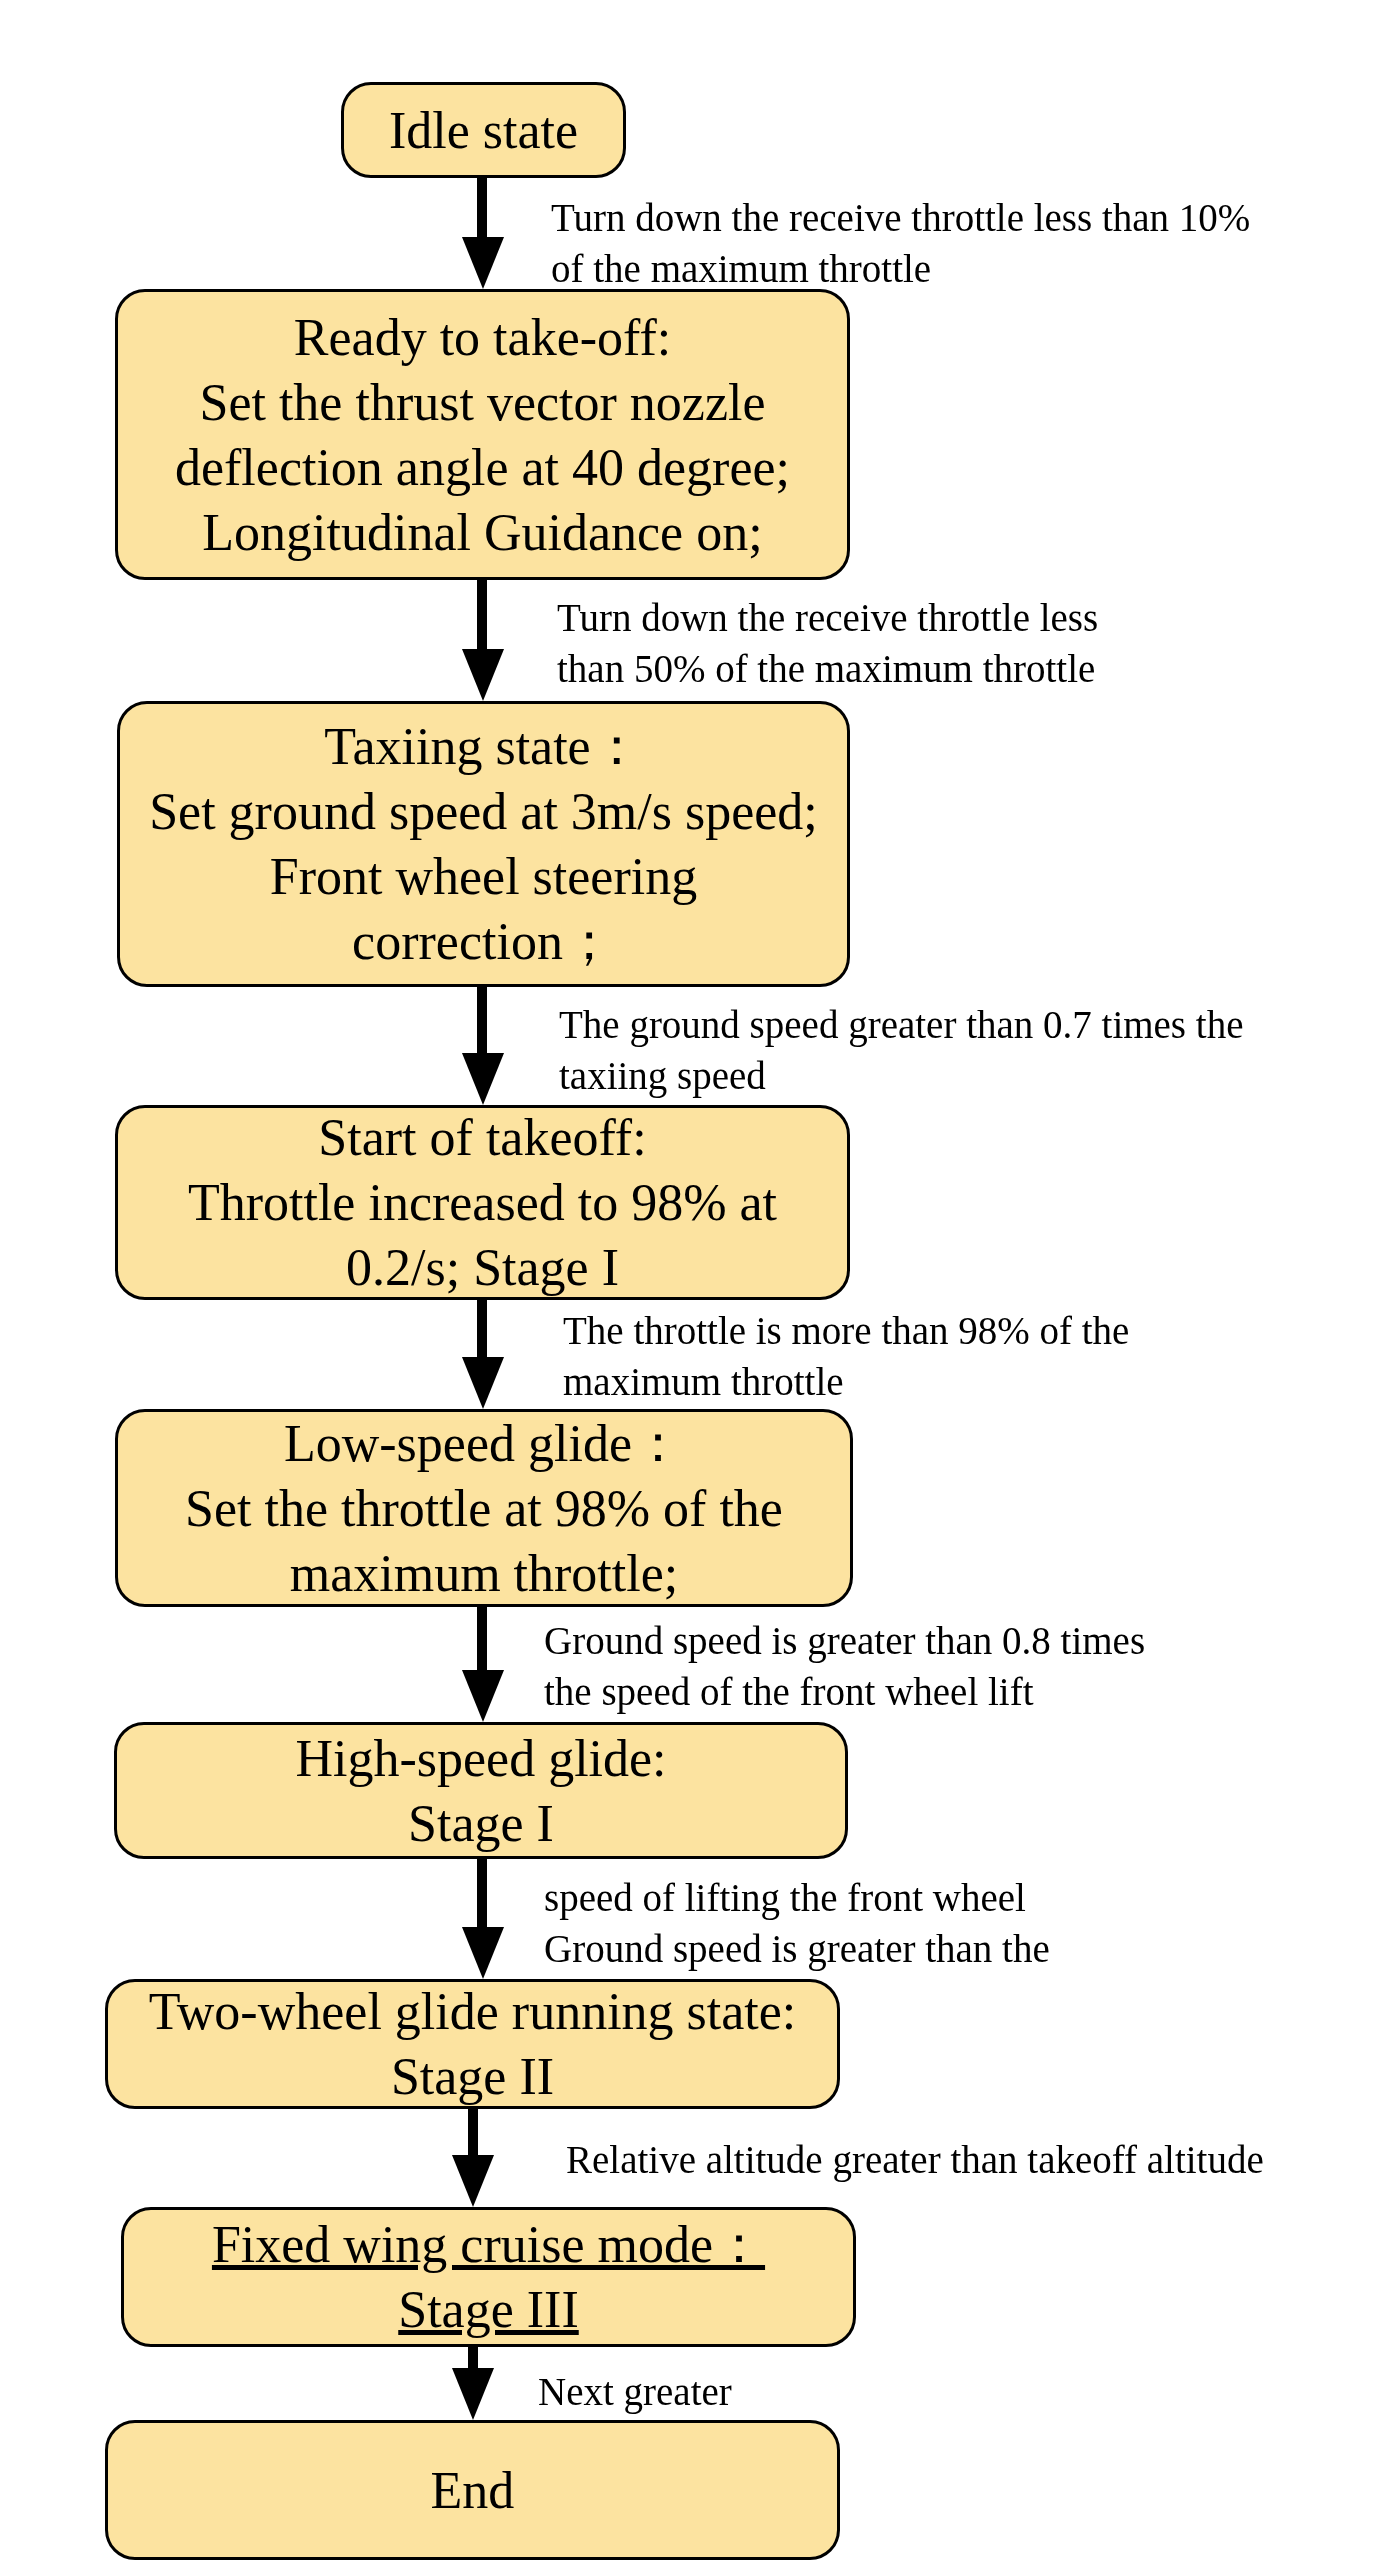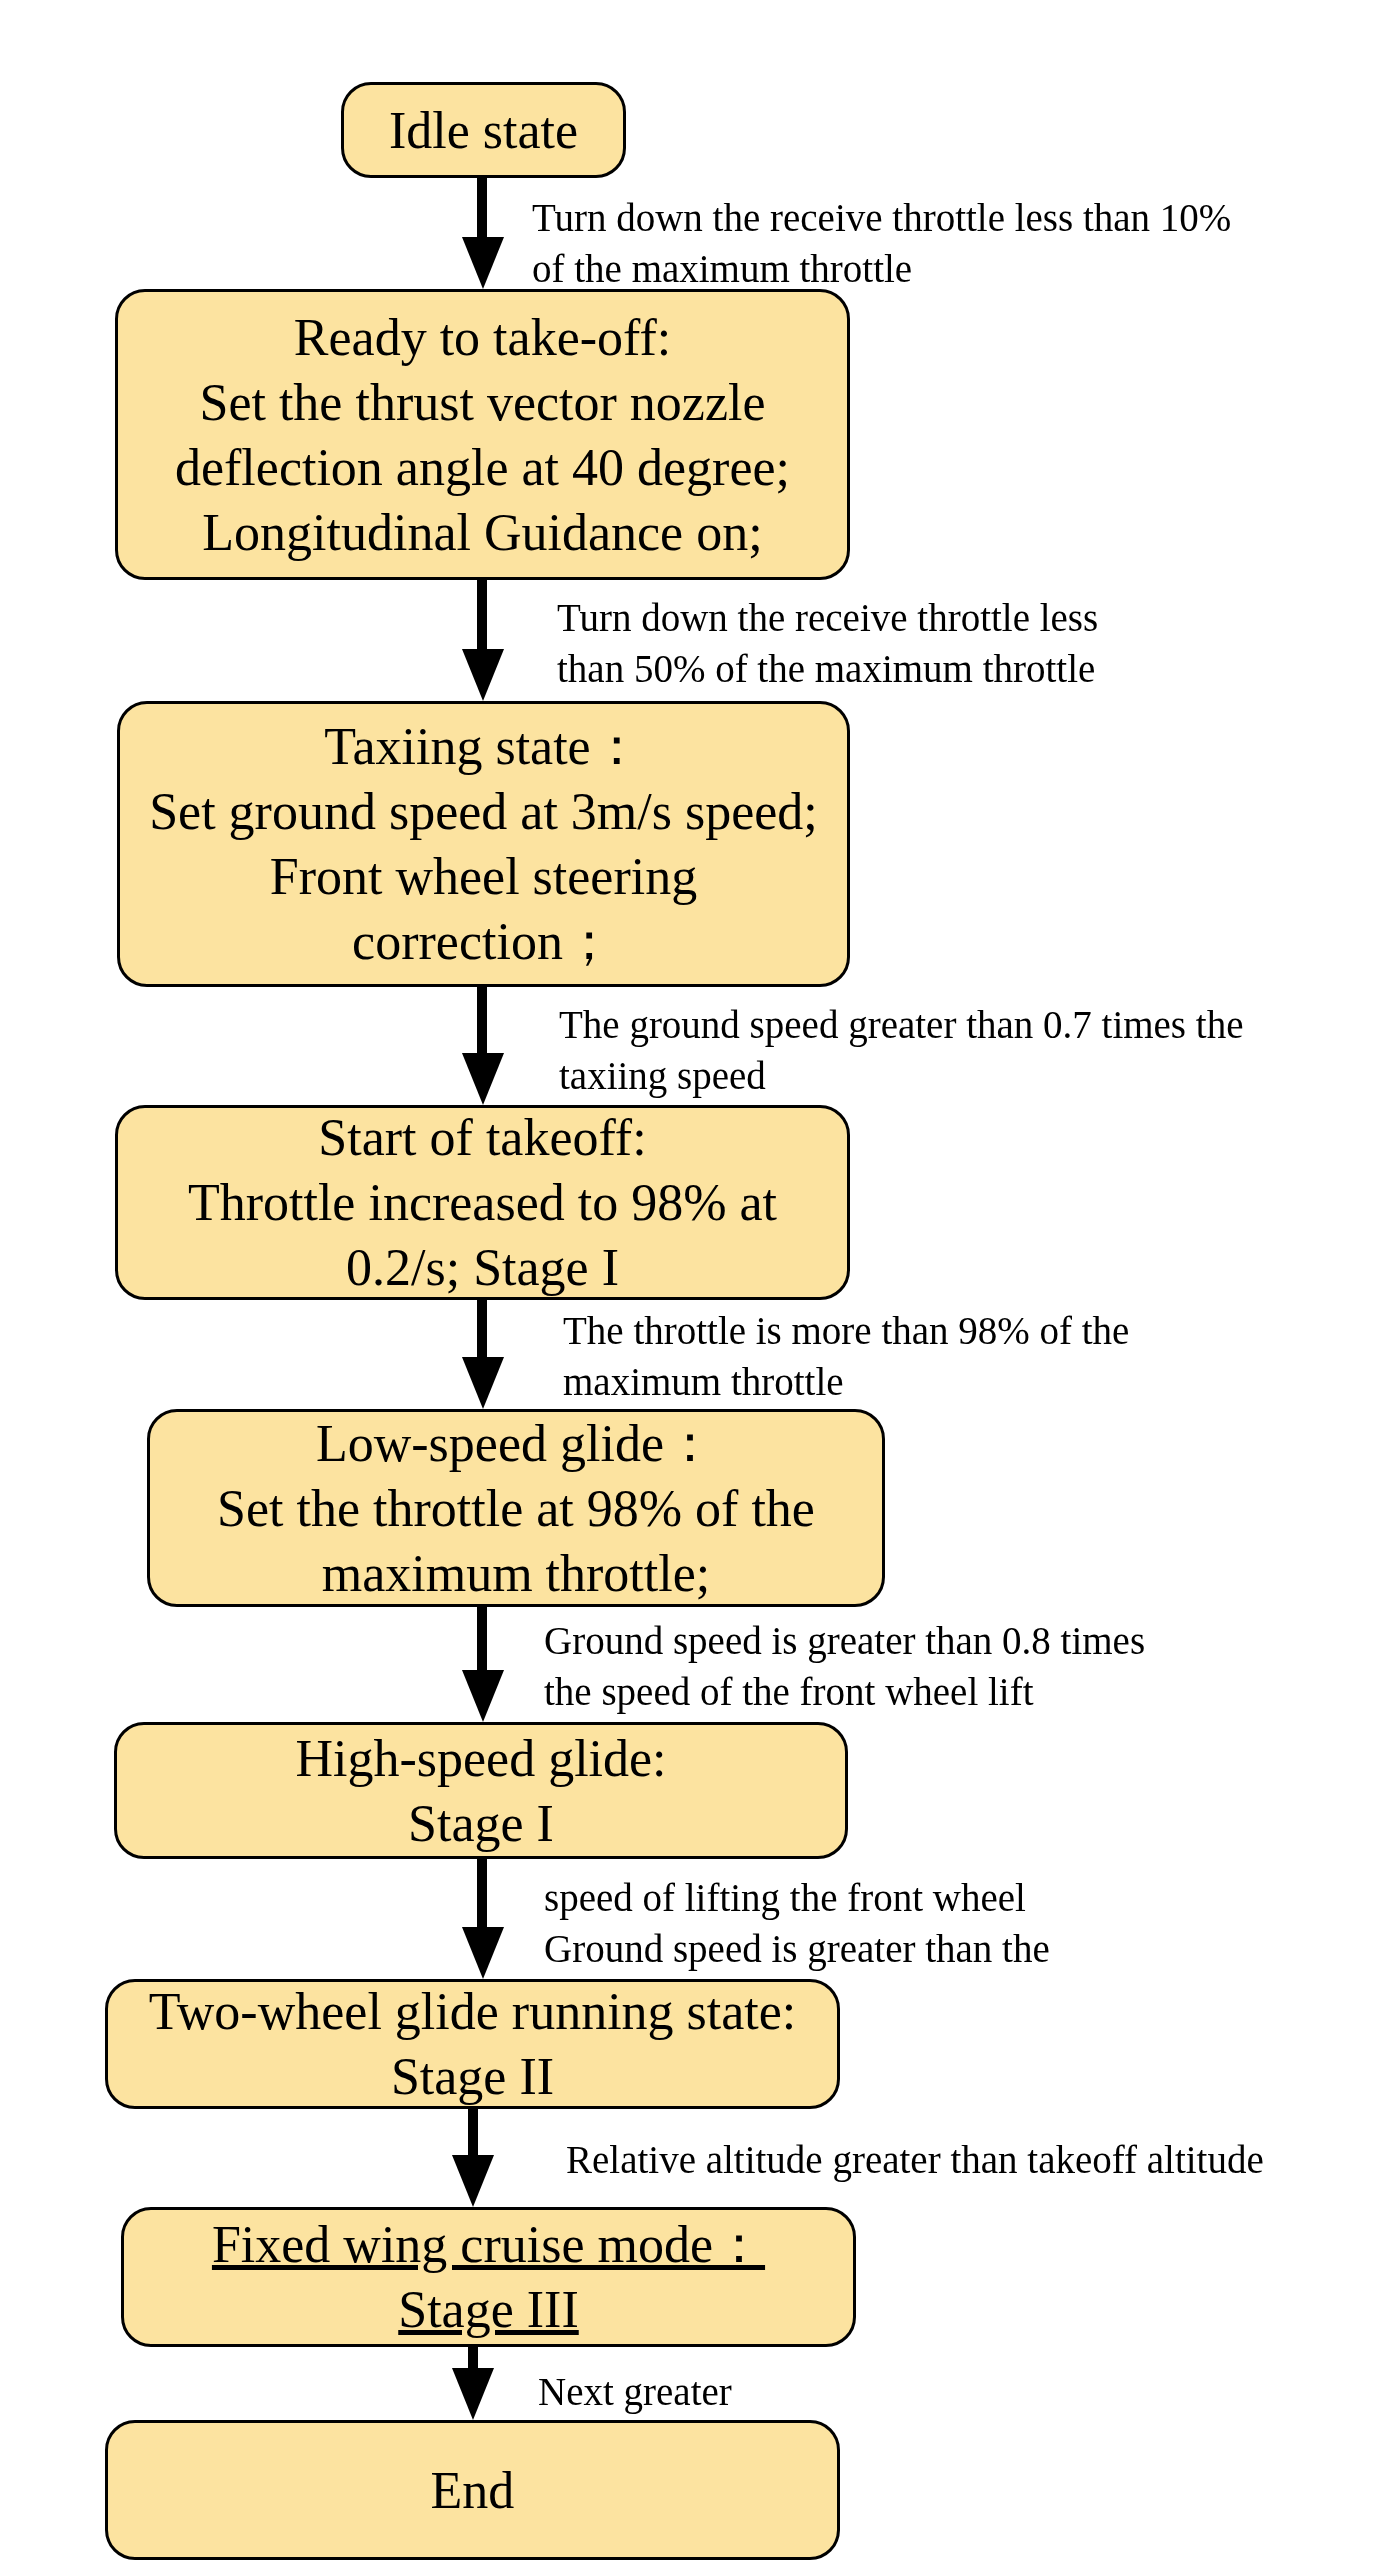--- a/index.html
+++ b/index.html
@@ -57,21 +57,21 @@
 <body>
 
 <div class="canvas">
 
   <div class="node" style="left:341px;top:82px;width:285px;height:96px;">
     <span class="nline">Idle state</span>
   </div>
 
   <div class="ashaft" style="left:477px;top:176px;height:61px;"></div>
   <div class="ahead" style="left:462px;top:237px;"></div>
-  <div class="edge-label" style="left:532px;top:192px;">
+  <div class="edge-label" style="left:551px;top:192px;">
     <span>Turn down the receive throttle less than 10%</span>
     <span>of the maximum throttle</span>
   </div>
 
   <div class="node" style="left:115px;top:289px;width:735px;height:291px;">
     <span class="nline">Ready to take-off:</span>
     <span class="nline">Set the thrust vector nozzle</span>
     <span class="nline">deflection angle at 40 degree;</span>
     <span class="nline">Longitudinal Guidance on;</span>
   </div>
@@ -103,21 +103,21 @@
     <span class="nline">0.2/s; Stage I</span>
   </div>
 
   <div class="ashaft" style="left:477px;top:1297px;height:60px;"></div>
   <div class="ahead" style="left:462px;top:1357px;"></div>
   <div class="edge-label" style="left:563px;top:1305px;">
     <span>The throttle is more than 98% of the</span>
     <span>maximum throttle</span>
   </div>
 
-  <div class="node" style="left:115px;top:1409px;width:738px;height:198px;margin-left:32px;">
+  <div class="node" style="left:115px;top:1409px;width:738px;height:198px;">
     <span class="nline">Low-speed glide：</span>
     <span class="nline">Set the throttle at 98% of the</span>
     <span class="nline">maximum throttle;</span>
   </div>
 
   <div class="ashaft" style="left:477px;top:1605px;height:65px;"></div>
   <div class="ahead" style="left:462px;top:1670px;"></div>
   <div class="edge-label" style="left:544px;top:1615px;">
     <span>Ground speed is greater than 0.8 times</span>
     <span>the speed of the front wheel lift</span>

